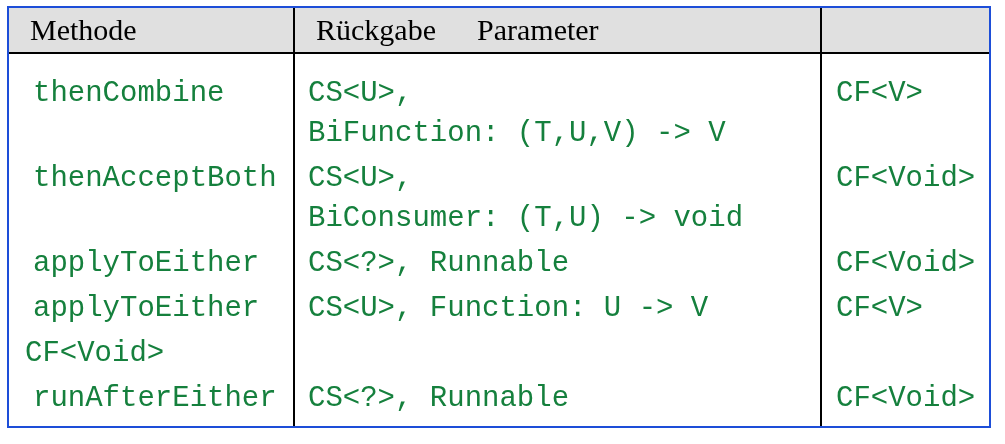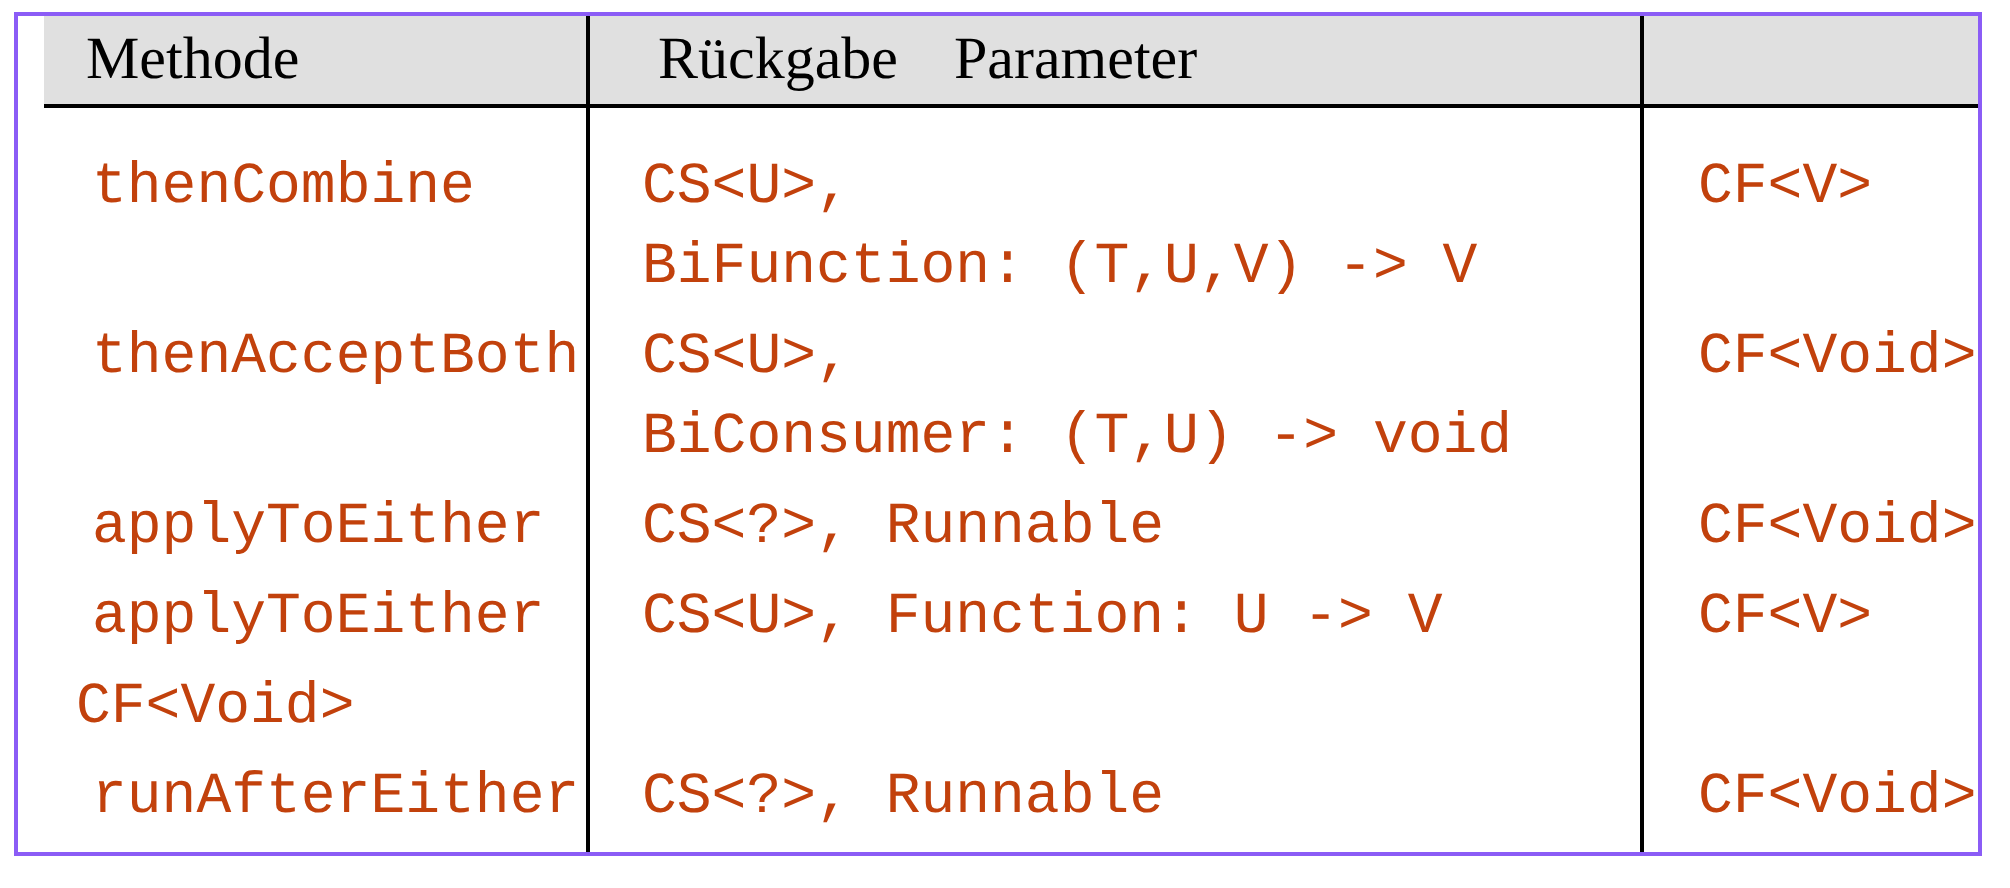--- a/index.html
+++ b/index.html
@@ -15,24 +15,23 @@
     width: 1005px;
     height: 444px;
     background: #ffffff;
   }
   .doc-table {
     position: absolute;
     left: 7px;
     top: 6px;
     width: 984px;
     height: 422px;
-    border: 2px solid #8b5cf6;
+    border: 2px solid #1d4ed8;
     box-sizing: border-box;
     background: #ffffff;
-    padding-left: 13px;
   }
   
   .vline {
     position: absolute;
     top: 0;
     bottom: 0;
     width: 2px;
     background: #000000;
   }
   .vline-1 { left: 284px; }
@@ -53,21 +52,21 @@
     box-sizing: border-box;
   }
   .hc1 { width: 284px; padding-left: 21px; }
   .hc2 { width: 527px; padding-left: 15px; }
   .hc3 { flex: 1; padding-left: 23px; }
 
   .tbody {
     padding-top: 20px;
     font-family: "Liberation Mono", "DejaVu Sans Mono", monospace;
     font-size: 29px;
-    color: #c2410c;
+    color: #15803d;
   }
   .row {
     display: flex;
     margin-bottom: 5px;
   }
   .row:last-child { margin-bottom: 0; justify-content: center; }
   .cell {
     box-sizing: border-box;
   }
   .c1 { width: 284px; padding-left: 24px; }

